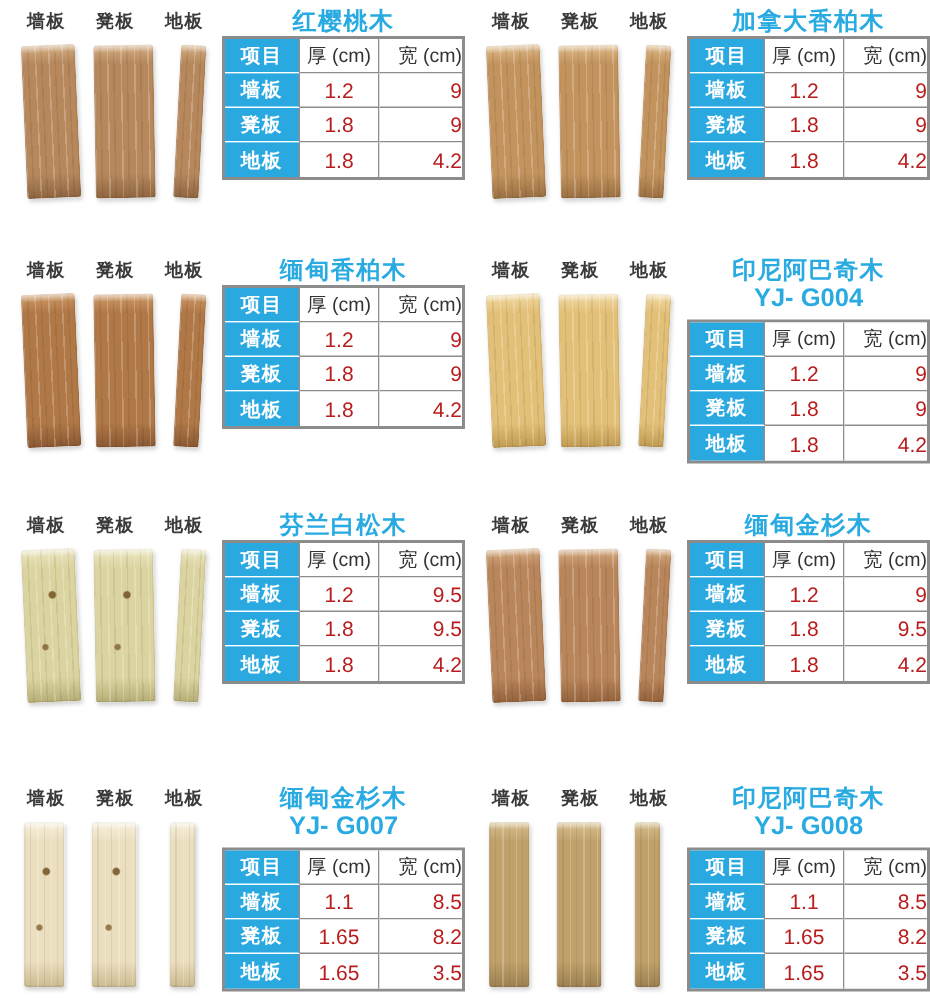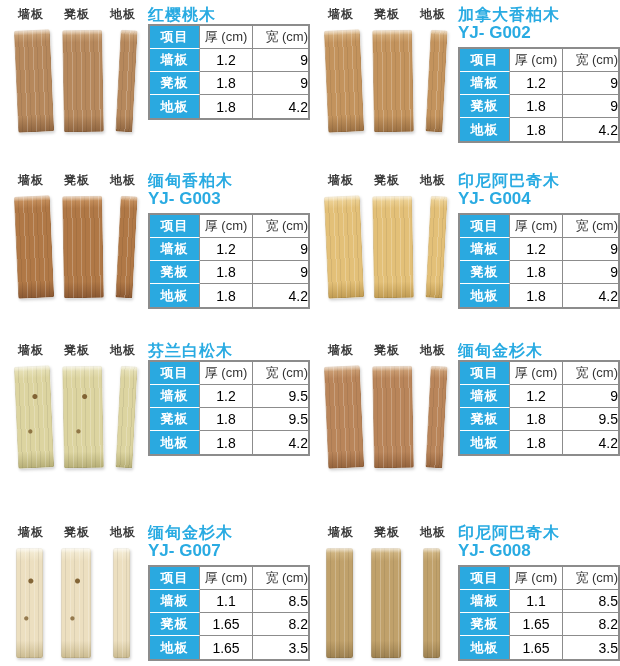--- a/index.html
+++ b/index.html
@@ -66,21 +66,21 @@
         rgba(255,255,255,0.22) 0 1px,
         rgba(0,0,0,0) 1px 4px,
         rgba(0,0,0,0.07) 4px 5px,
         rgba(0,0,0,0) 5px 9px),
       linear-gradient(180deg, var(--light) 0%, var(--base) 12%, var(--base) 84%, var(--dark) 100%);
   }
 
   
   .right { width: 162px; flex: none; padding-top: 2px; }
   .title, .model {
-    text-align: left; font-weight: bold;
+    text-align: center; font-weight: bold;
     color: var(--accent, #29abe2);
     line-height: 18px;
   }
   .title { font-size: 16px; letter-spacing: 1px; }
   .model { font-size: 17px; margin-bottom: 5px; }
   table.spec {
     border-collapse: separate; border-spacing: 0;
     border: 2px solid var(--tborder, #8c8c8c);
     width: 158px;
     table-layout: fixed;
@@ -92,21 +92,21 @@
     height: 23px; padding: 0;
     text-align: center; vertical-align: middle;
     border-right: 1px solid var(--tborder, #8c8c8c);
     border-bottom: 1px solid var(--tborder, #8c8c8c);
     font-size: 13px; color: #333333;
     background: #ffffff;
     font-weight: normal;
   }
   table.spec th:last-child, table.spec td:last-child { border-right: none; text-align: right; }
   table.spec tr:last-child th, table.spec tr:last-child td { border-bottom: none; }
-  table.spec .num { font-size: 14px; color: #000000; }
+  table.spec .num { font-size: 14px; color: #b91c1c; }
   table.spec .cyan {
     background: var(--cyan, #2aa9e0);
     color: #ffffff; font-weight: bold;
     border-bottom-color: #ffffff;
     letter-spacing: 1px;
   }
   table.spec tr:last-child .cyan { border-bottom: none; }
 </style>
 </head>
 <body>
@@ -166,21 +166,20 @@
         <span>地板</span>
       </div>
       <div class="planks">
         <div class="plank p1"></div>
         <div class="plank p2"></div>
         <div class="plank p3"></div>
       </div>
     </div>
     <div class="right">
       <div class="title">加拿大香柏木</div>
-      <div class="model">YJ- G002</div>
       <table class="spec">
         <colgroup>
             <col class="c0">
             <col class="c1">
             <col class="c2">
           </colgroup>
         <tbody>
             <tr>
           <th class="cyan">项目</th>
           <th>厚 (cm)</th>
@@ -213,21 +212,20 @@
         <span>地板</span>
       </div>
       <div class="planks">
         <div class="plank p1"></div>
         <div class="plank p2"></div>
         <div class="plank p3"></div>
       </div>
     </div>
     <div class="right">
       <div class="title">缅甸香柏木</div>
-      <div class="model">YJ- G003</div>
       <table class="spec">
         <colgroup>
             <col class="c0">
             <col class="c1">
             <col class="c2">
           </colgroup>
         <tbody>
             <tr>
           <th class="cyan">项目</th>
           <th>厚 (cm)</th>

